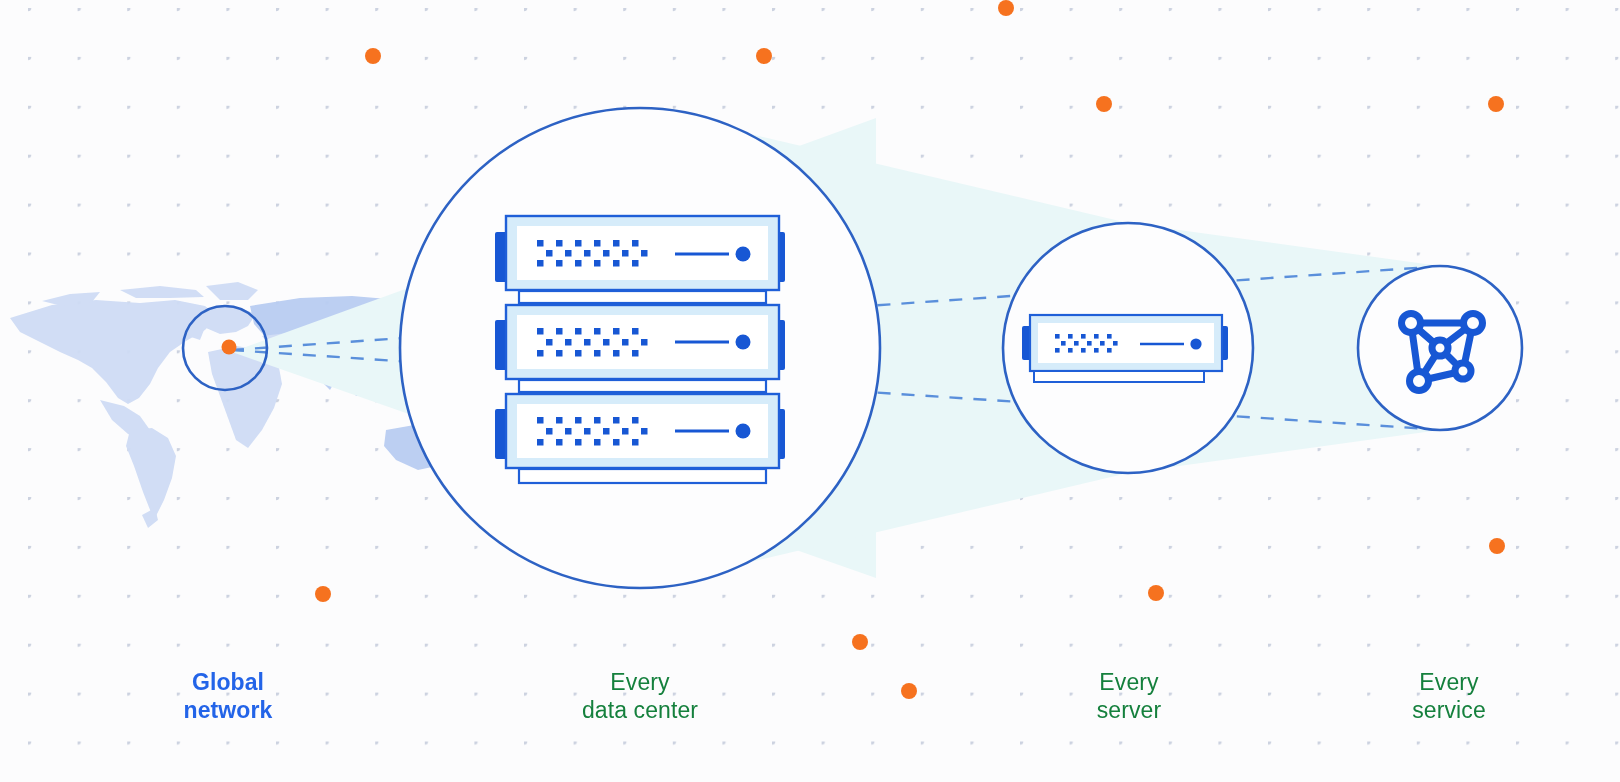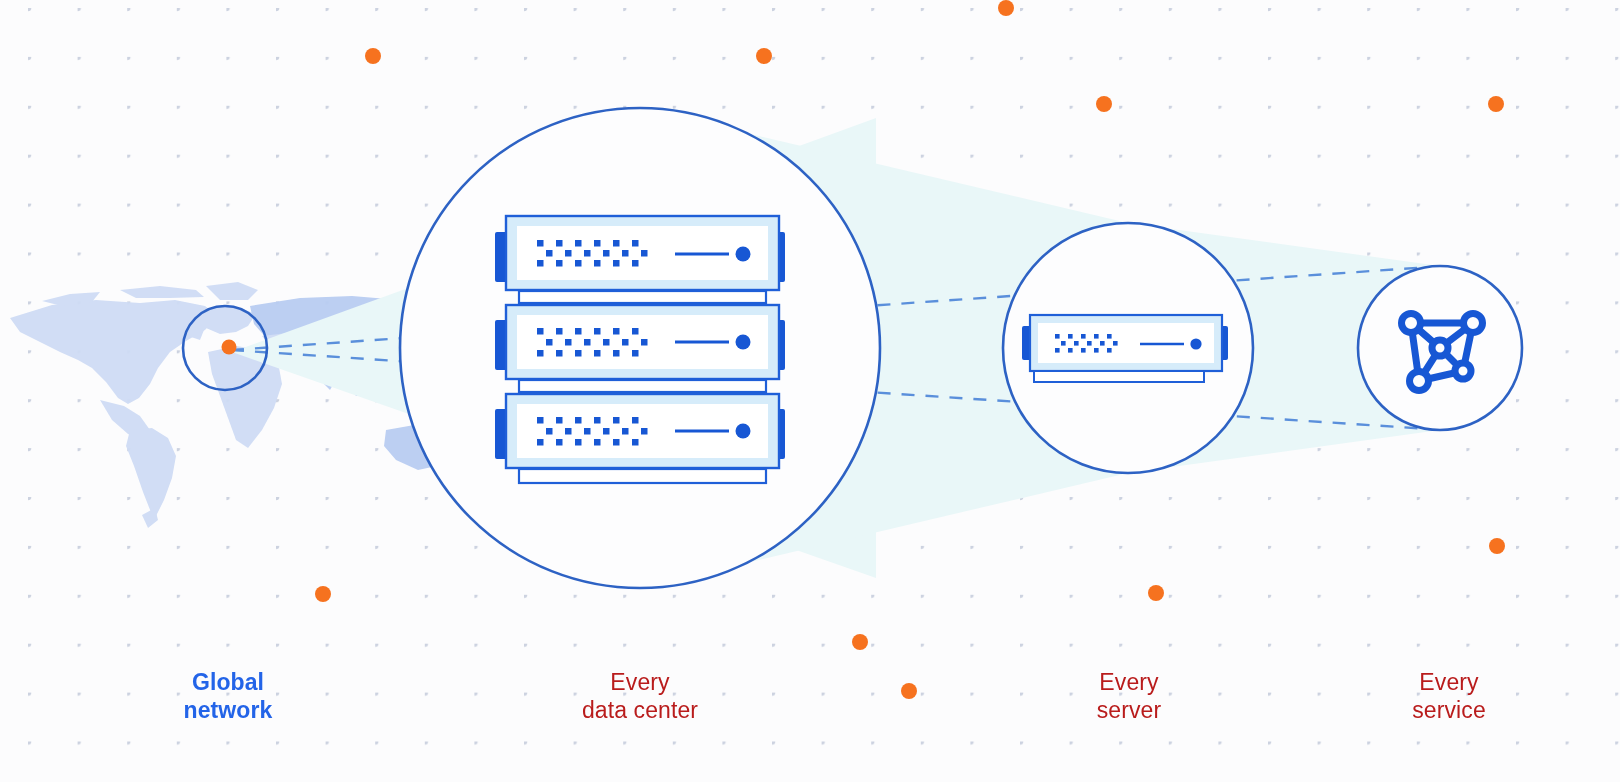--- a/index.html
+++ b/index.html
@@ -19,21 +19,21 @@
   }
   #scene { position: absolute; inset: 0; width: 1620px; height: 782px; }
 
   .label {
     position: absolute;
     text-align: center;
     line-height: 1.22;
     white-space: pre-line;
     letter-spacing: 0.1px;
   }
-  .label.dark  { color: #b91c1c; font-size: 23px; font-weight: 400; }
+  .label.dark  { color: #15803d; font-size: 23px; font-weight: 400; }
   .label.brand { color: #2364e8; font-size: 23px; font-weight: 700; }
 </style>
 </head>
 <body>
 
 <div id="stage">
 
   <svg id="scene" viewBox="0 0 1620 782" xmlns="http://www.w3.org/2000/svg">
 
     <defs>

